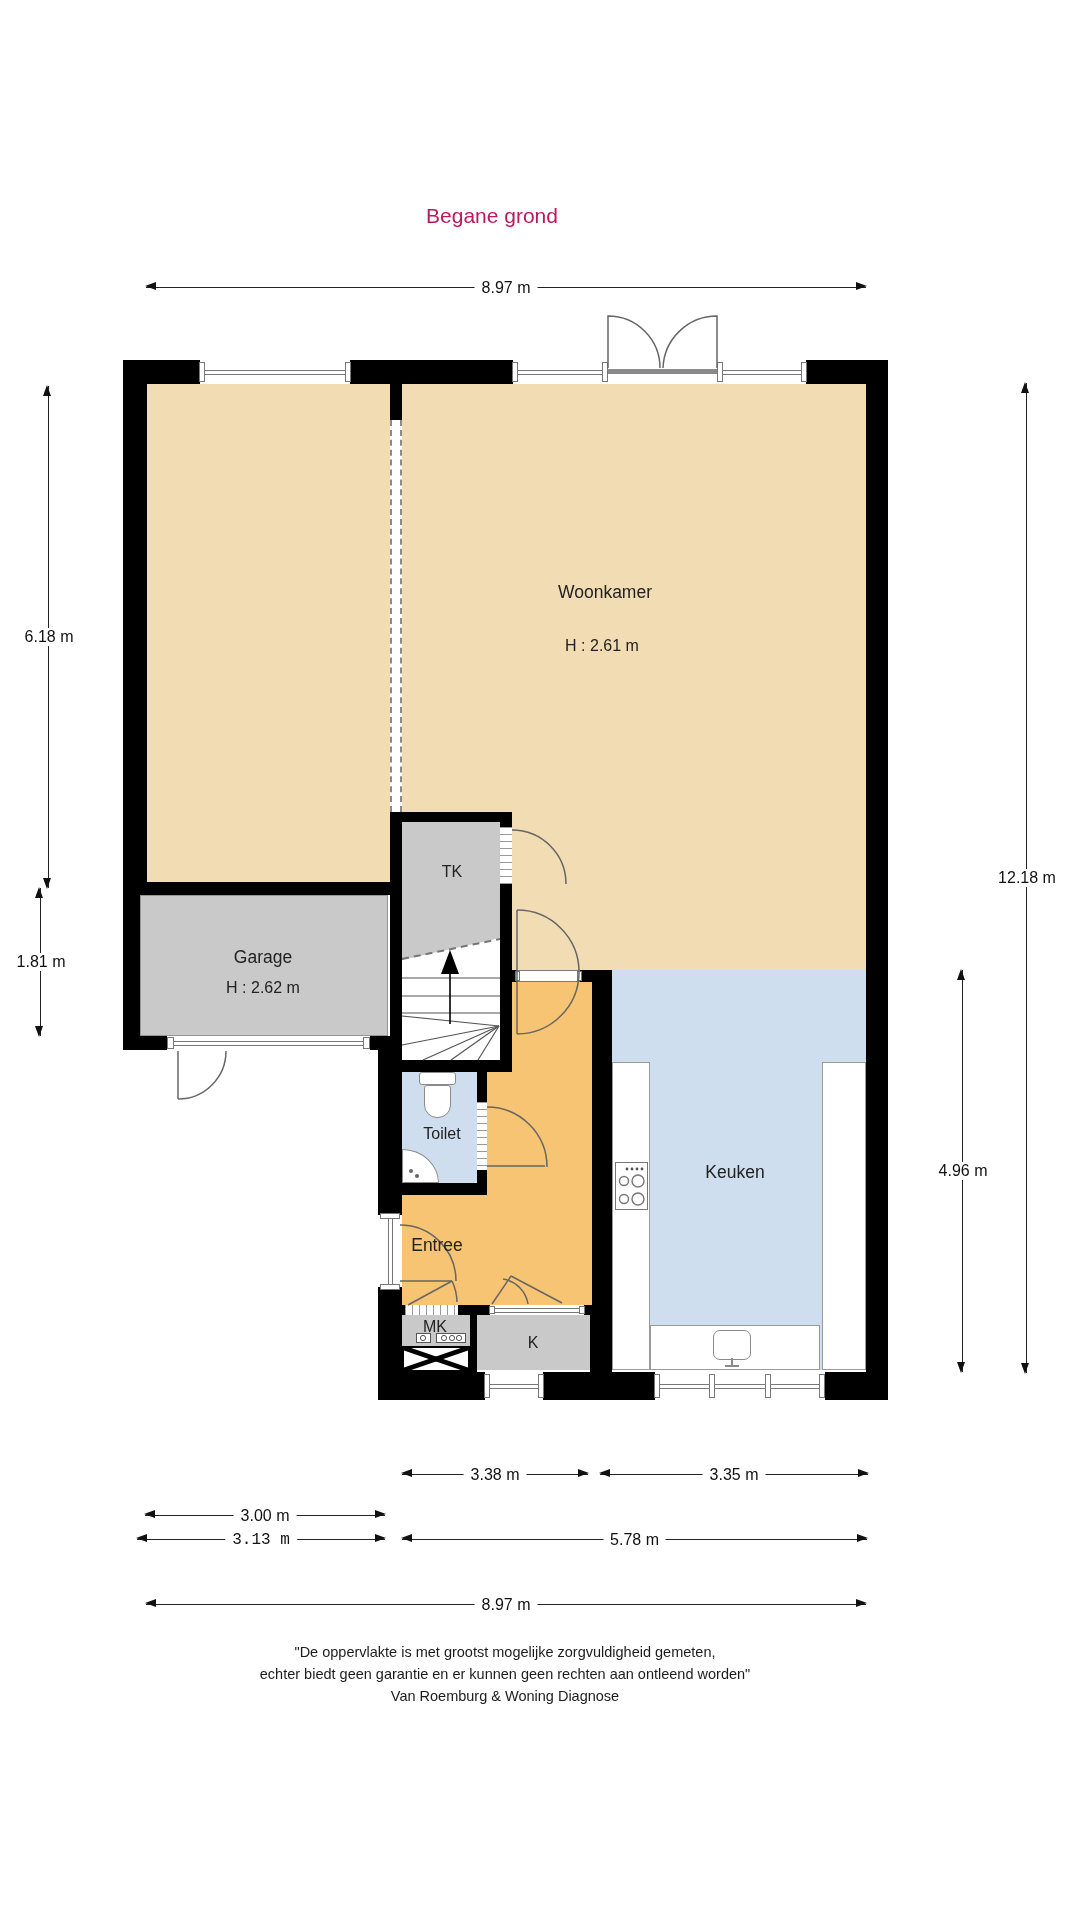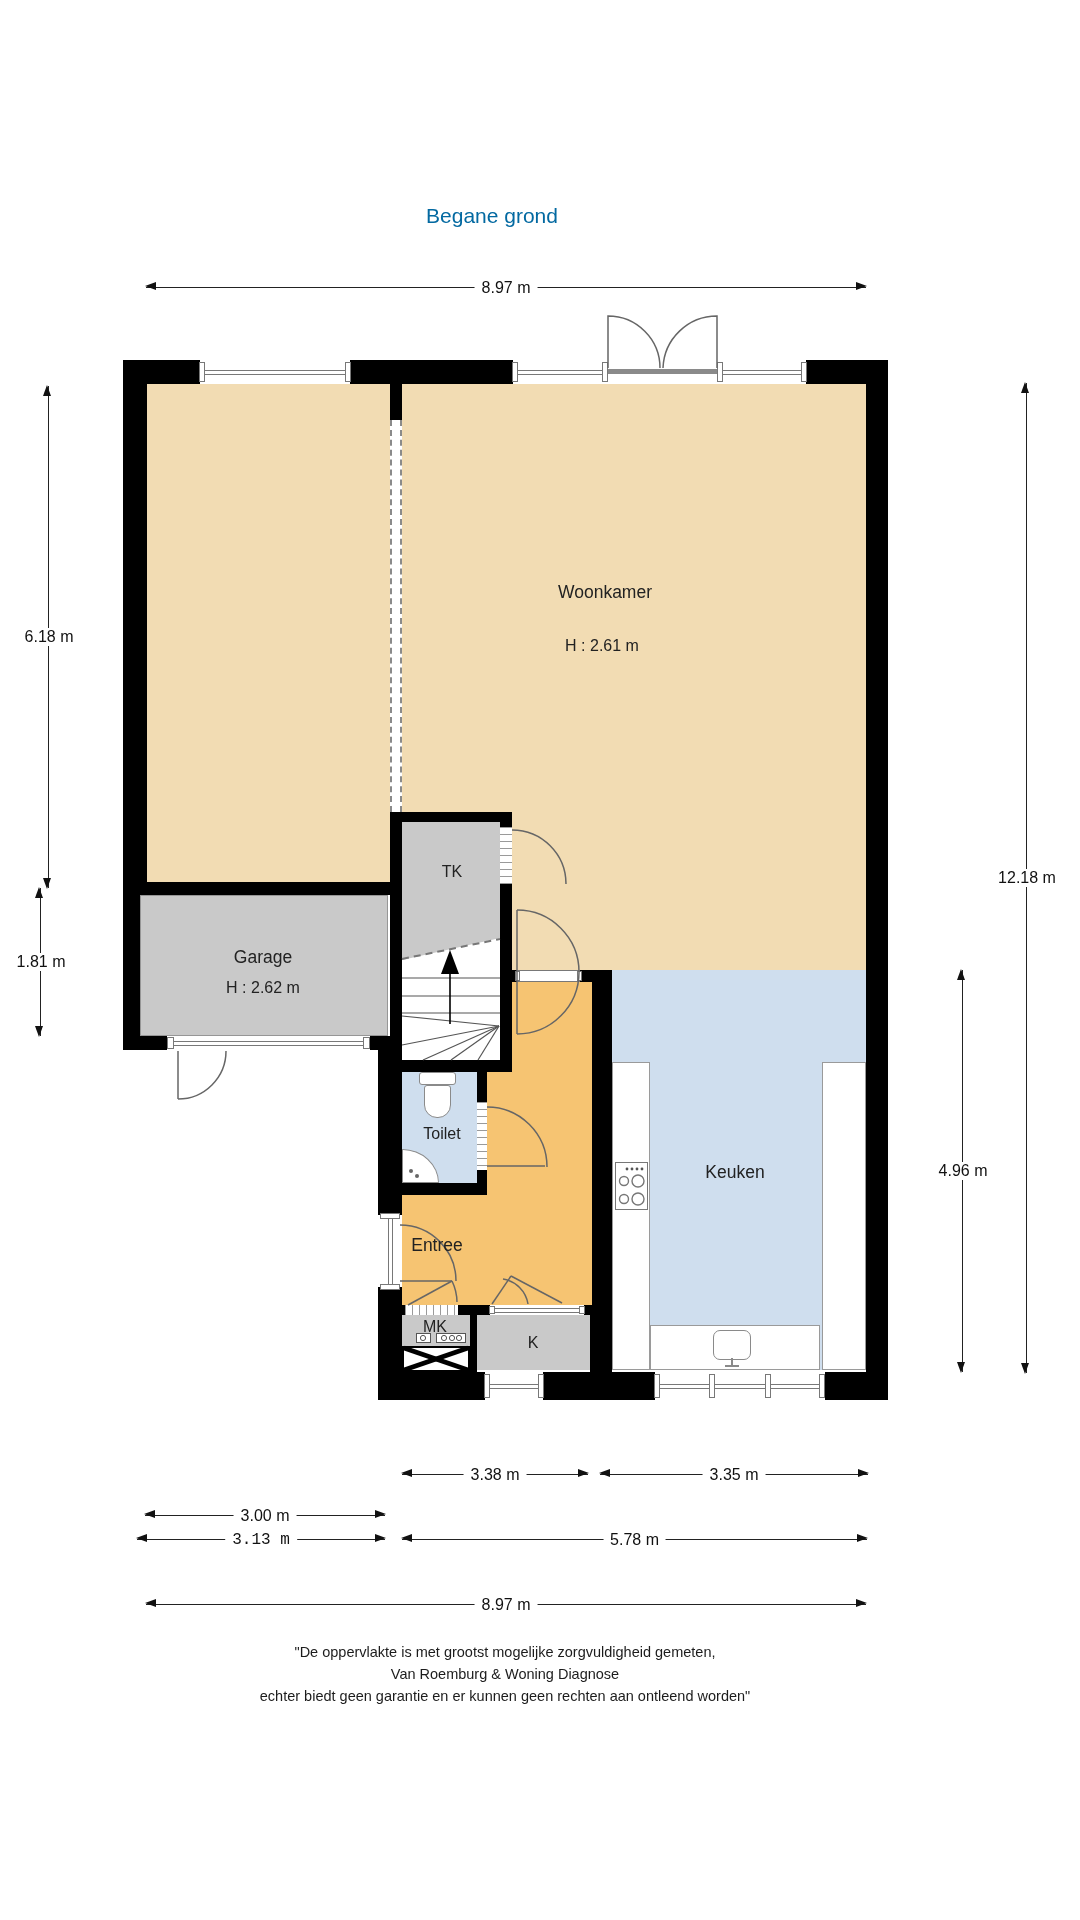--- a/index.html
+++ b/index.html
@@ -28,21 +28,21 @@
         background:#fff;padding:0 7px;font-size:16px;color:#111;white-space:nowrap;}
   .ah-l{position:absolute;left:-1px;top:-6px;width:0;height:0;
         border-top:4.5px solid transparent;border-bottom:4.5px solid transparent;border-right:11px solid #111;}
   .ah-r{position:absolute;right:-1px;top:-6px;width:0;height:0;
         border-top:4.5px solid transparent;border-bottom:4.5px solid transparent;border-left:11px solid #111;}
   .av-u{position:absolute;top:-1px;left:-6px;width:0;height:0;
         border-left:4.5px solid transparent;border-right:4.5px solid transparent;border-bottom:11px solid #111;}
   .av-d{position:absolute;bottom:-1px;left:-6px;width:0;height:0;
         border-left:4.5px solid transparent;border-right:4.5px solid transparent;border-top:11px solid #111;}
   #overlay{position:absolute;left:0;top:0;width:1080px;height:1920px;z-index:40;pointer-events:none;}
-  .title{position:absolute;transform:translate(-50%,-50%);font-size:21px;color:#0369a1;z-index:60;white-space:nowrap;}
+  .title{position:absolute;transform:translate(-50%,-50%);font-size:21px;color:#be185d;z-index:60;white-space:nowrap;}
   .disclaimer{position:absolute;left:145px;top:1641px;width:720px;text-align:center;
               font-size:14.5px;line-height:22px;color:#1c1c1c;z-index:60;}
 </style>
 </head>
 <body>
 
 <div class="title" style="left:492px;top:216px;">Begane grond</div>
 
 <div class="room" style="left:147px;top:384px;width:243px;height:498px;background:#f2dcb3;"></div>
 <div class="room" style="left:402px;top:384px;width:464px;height:586px;background:#f2dcb3;"></div>
@@ -331,15 +331,15 @@
 </div>
 
 <div class="dimh" style="left:146px;top:1604px;width:720px;">
   <div class="ah-l"></div>
     <div class="ah-r"></div>
   <span class="dlbl">8.97 m</span>
 </div>
 
 <div class="disclaimer">
   <div>"De oppervlakte is met grootst mogelijke zorgvuldigheid gemeten,</div>
+  <div>echter biedt geen garantie en er kunnen geen rechten aan ontleend worden"</div>
   <div>Van Roemburg &amp; Woning Diagnose</div>
-  <div>echter biedt geen garantie en er kunnen geen rechten aan ontleend worden"</div>
 </div>
 
 </body></html>

